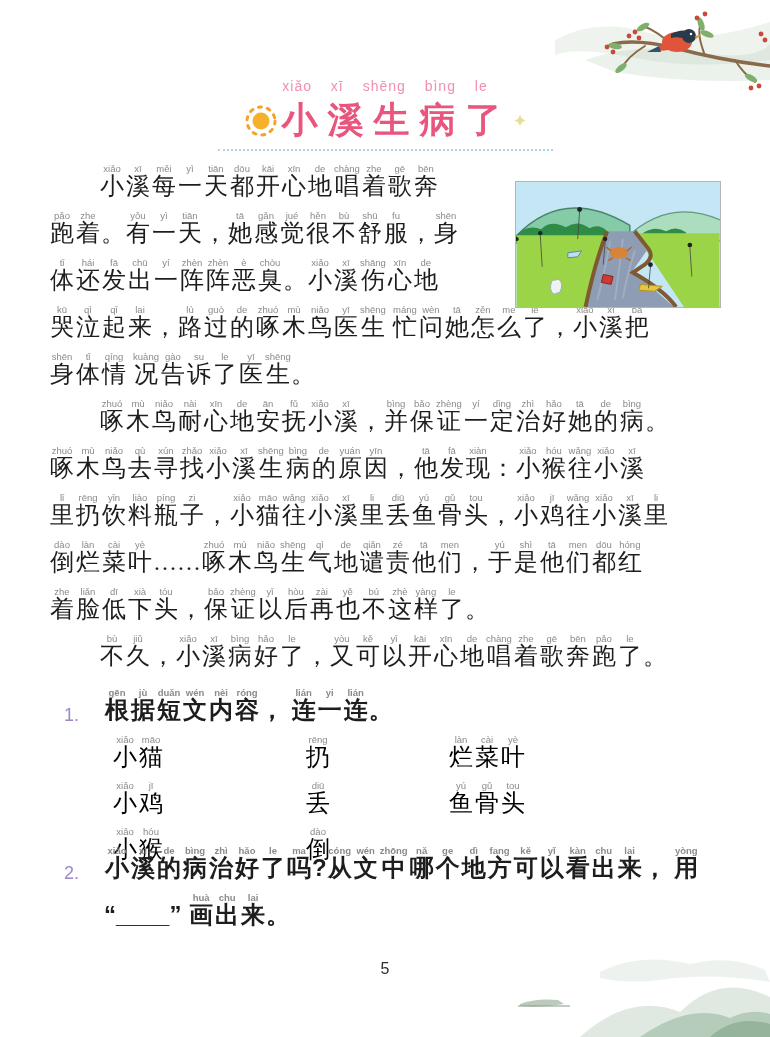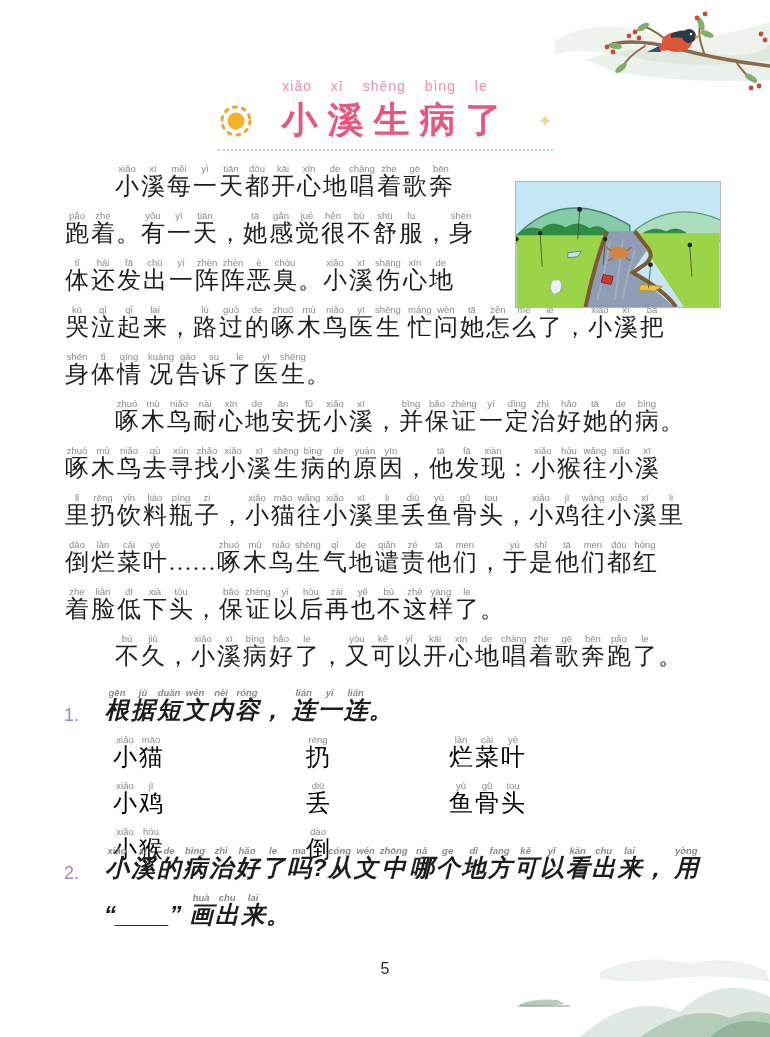--- a/index.html
+++ b/index.html
@@ -12,32 +12,32 @@
   
   .deco-top { position:absolute; top:0; right:0; width:215px; height:92px; }
   .deco-bottom { position:absolute; bottom:0; right:0; width:310px; height:85px; }
   
   .title-block { position:absolute; top:78px; left:0; width:770px; text-align:center; }
   .title-pinyin {
     font-family:"Liberation Sans","DejaVu Sans",sans-serif;
     font-size:14px; color:#f08fb0; letter-spacing:1px; word-spacing:14px;
     margin-bottom:2px;
   }
-  .title-row { position:relative; display:inline-flex; align-items:center; gap:26px; }
+  .title-row { position:relative; display:inline-flex; align-items:center; gap:1px; }
   .title-text {
     font-family:"Liberation Sans","DejaVu Sans",sans-serif;
     font-size:36px; font-weight:bold; color:#e8557d; letter-spacing:10px;
   }
   .star-glyph { color:#e9dd92; font-size:18px; line-height:1; }
   .title-underline {
     width:335px; height:4px; margin:2px auto 0 auto;
     border-bottom:2px dotted #a9d6e8;
   }
   
-  .passage { position:absolute; left:64px; top:164px; width:662px; }
+  .passage { position:absolute; left:49px; top:164px; width:662px; }
   .text-line {
     height:47px; white-space:nowrap; font-size:24px; color:#1d1d1d; line-height:44px;
   }
   .text-line.indent { padding-left:50px; }
   ruby { ruby-align:center; margin:0 1px; }
   rt {
     font-family:"Liberation Sans","DejaVu Sans",sans-serif;
     font-size:9.5px; color:#8a8a8a; letter-spacing:0;
   }
   .plain { color:#1d1d1d; }
@@ -48,21 +48,21 @@
   
   .exercise { position:absolute; left:64px; width:662px; }
   .ex-1 { top:688px; }
   .ex-2 { top:846px; }
   .ex-row { display:flex; align-items:flex-end; }
   .ex-num {
     width:40px; font-family:"Liberation Sans","DejaVu Sans",sans-serif;
     font-size:18px; color:#9f86c9; padding-bottom:9px; flex:none;
   }
   .ex-heading {
-    font-family:"Liberation Sans","DejaVu Sans",sans-serif; font-weight:bold;font-style:italic;
+    font-family:"Liberation Sans","DejaVu Sans",sans-serif; font-weight:bold;
   }
   .ex-heading .plain { color:inherit; }
   .match-grid { position:relative; margin-left:40px; height:145px; }
   .match-col { position:absolute; top:0; }
   .match-col-animals { left:8px; }
   .match-col-verbs { left:201px; }
   .match-col-objects { left:344px; }
   .match-cell { height:46px; white-space:nowrap; font-size:24px; line-height:43px; }
   .ex2-line2 { margin-left:40px; margin-top:0; }
   

